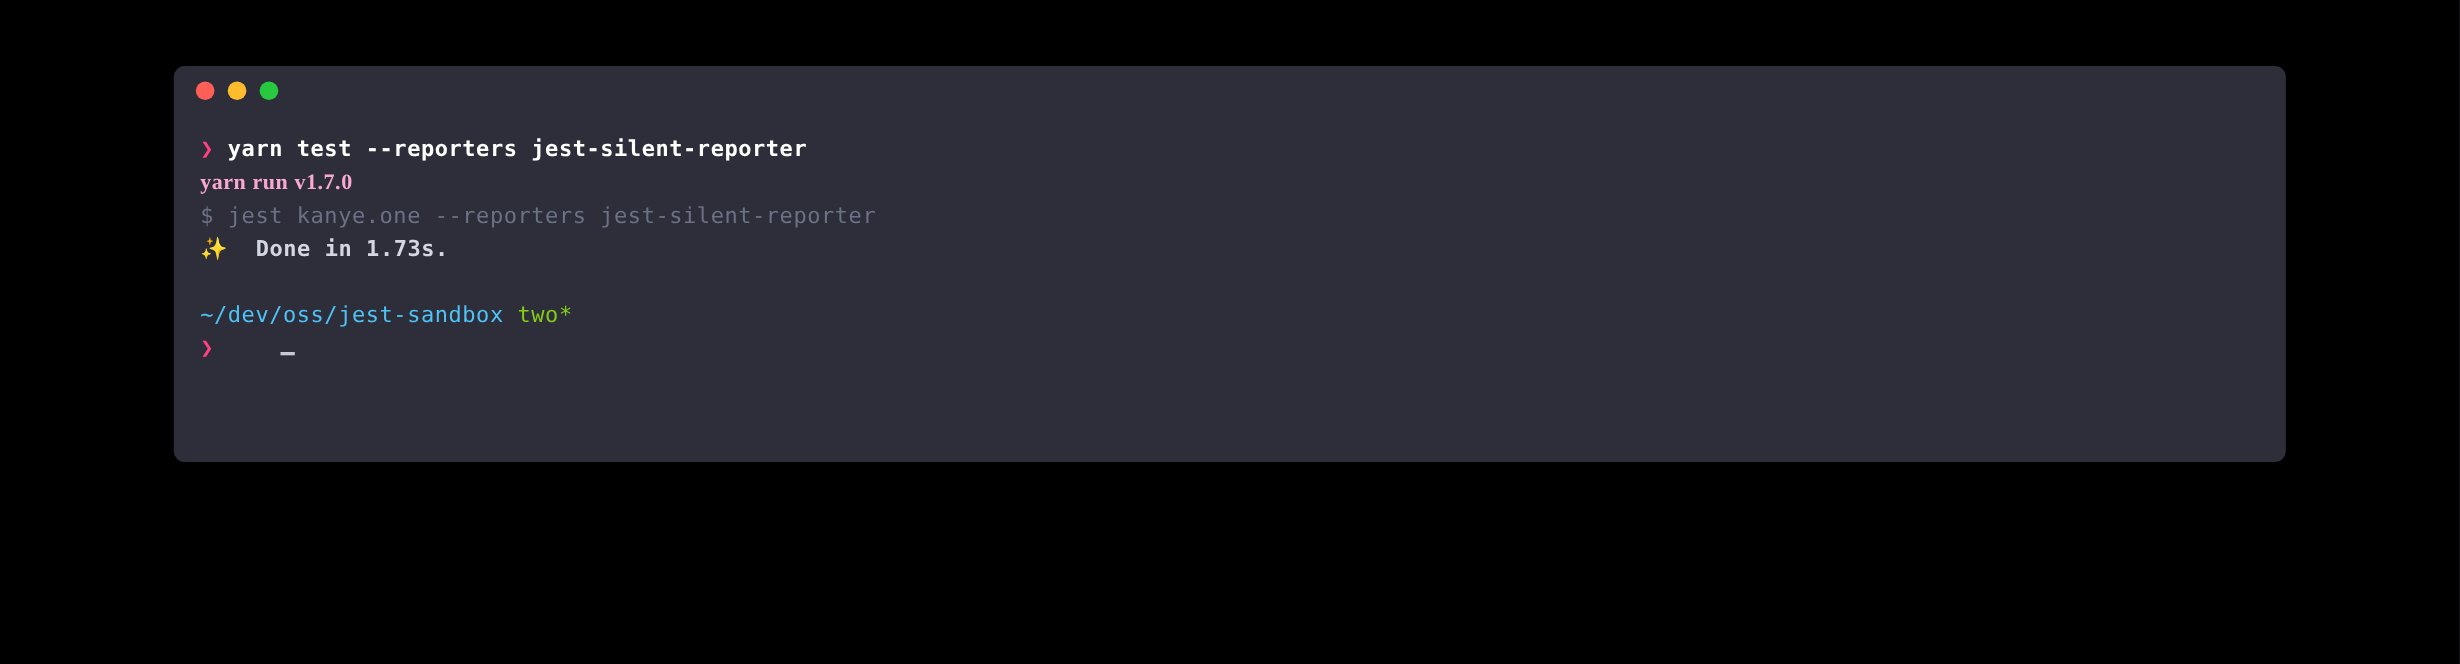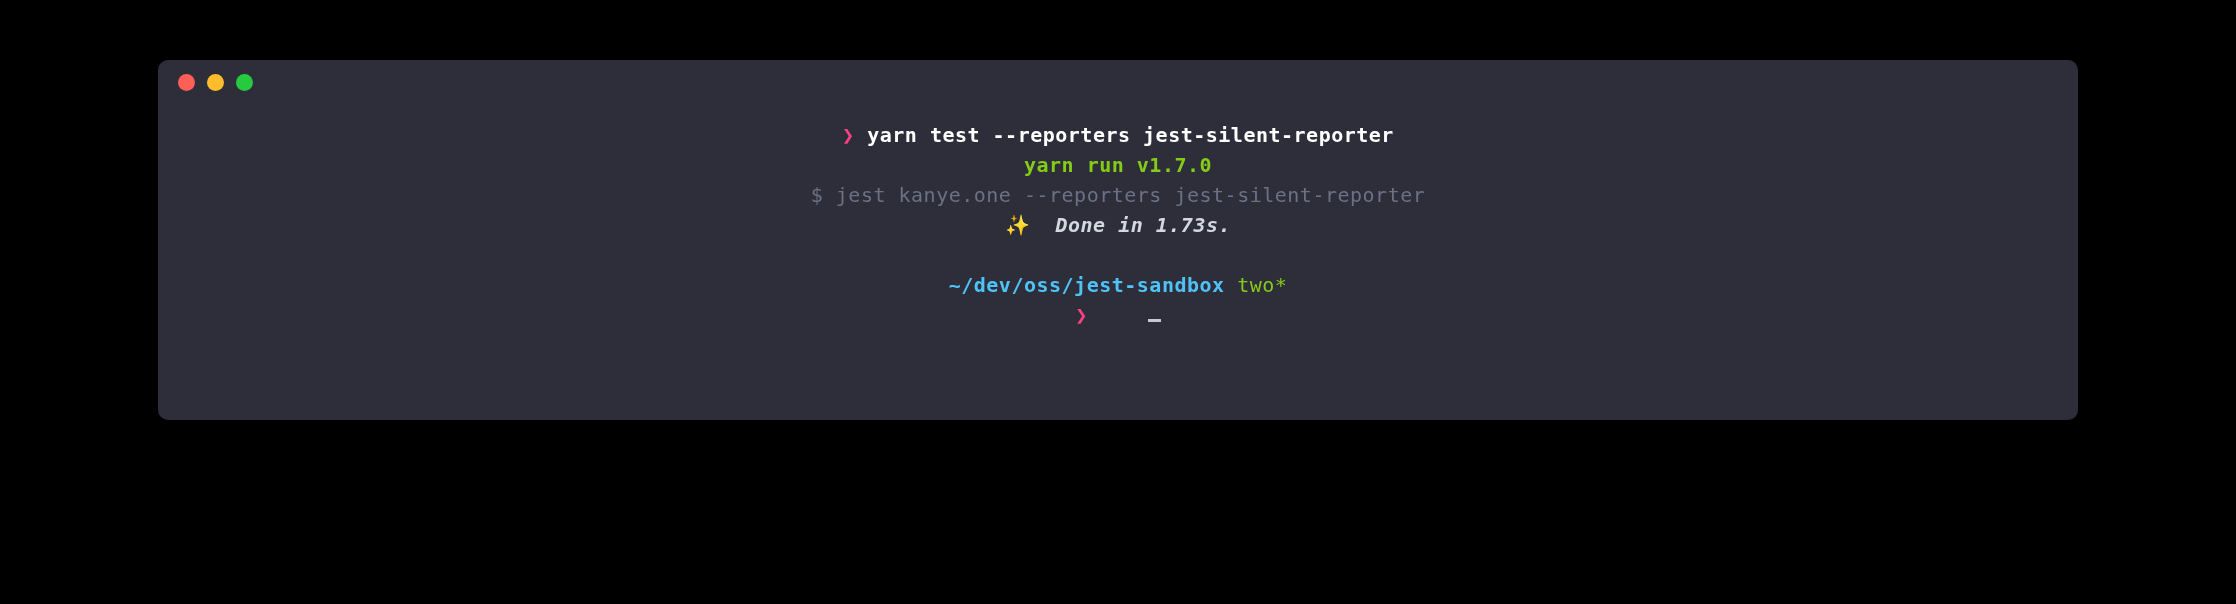--- a/index.html
+++ b/index.html
@@ -40,53 +40,52 @@
       border-radius: 50%;
     }
     .traffic-light.red { background: #ff5f56; }
     .traffic-light.yellow { background: #ffbd2e; }
     .traffic-light.green { background: #27c93f; }
     .terminal-body {
       padding: 16px 24px 40px 24px;
       white-space: pre;
       font-weight: 500;
       letter-spacing: 0.5px;
-      text-align: center;
     }
     .line {
       display: block;
       min-height: 30px;
     }
     .prompt-chevron {
       color: #ff4081;
       font-weight: bold;
     }
     .cmd-white {
       color: #ffffff;
       font-weight: bold;
     }
     .bold-white {
-      color: #84cc16;
+      color: #f9a8d4;
       font-weight: 900;
+      font-family: Liberation Serif, serif;
     }
     .dim-grey {
       color: #6c7186;
       font-weight: 500;
     }
     .sparkle {
       color: #ffd966;
     }
     .done-text {
       color: #d4d6e0;
       font-weight: bold;
-      font-style: italic;
     }
     .path-cyan {
       color: #4fc3f7;
-      font-weight: bold;
+      font-weight: normal;
     }
     .branch-grey {
       color: #84cc16;
     }
     .cursor {
       display: inline-block;
       width: 13px;
       height: 3px;
       background: #c5c8d6;
       vertical-align: baseline;

